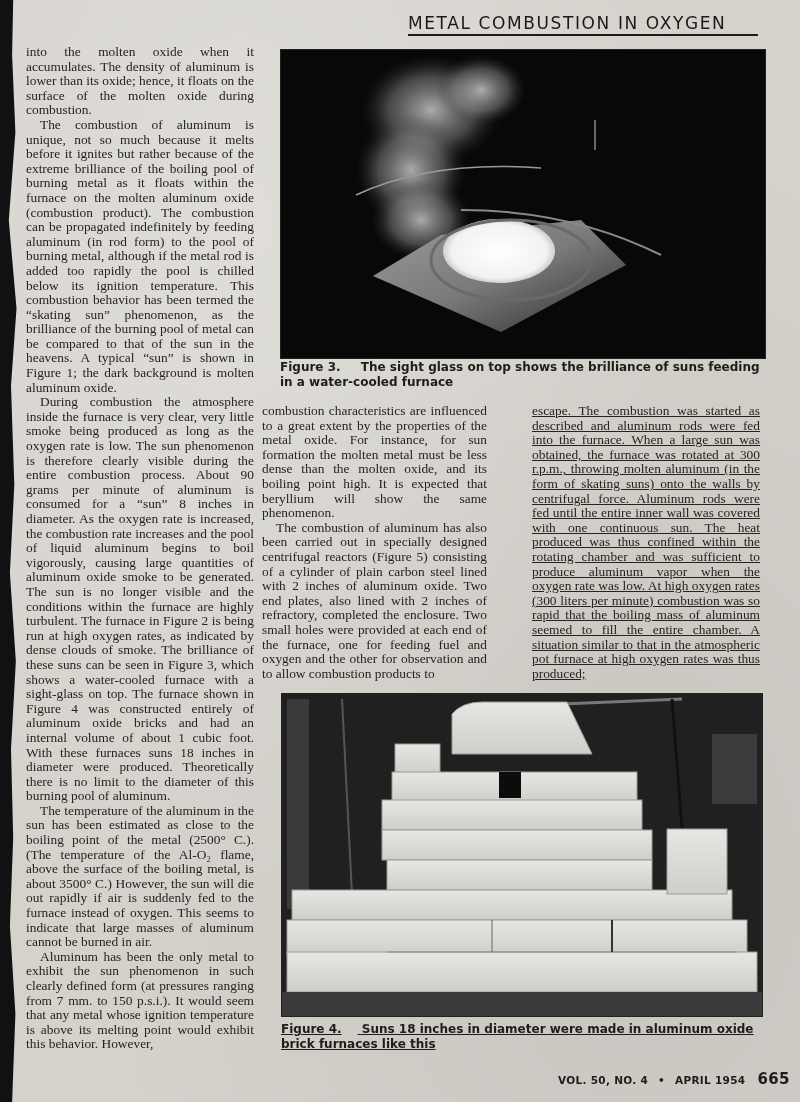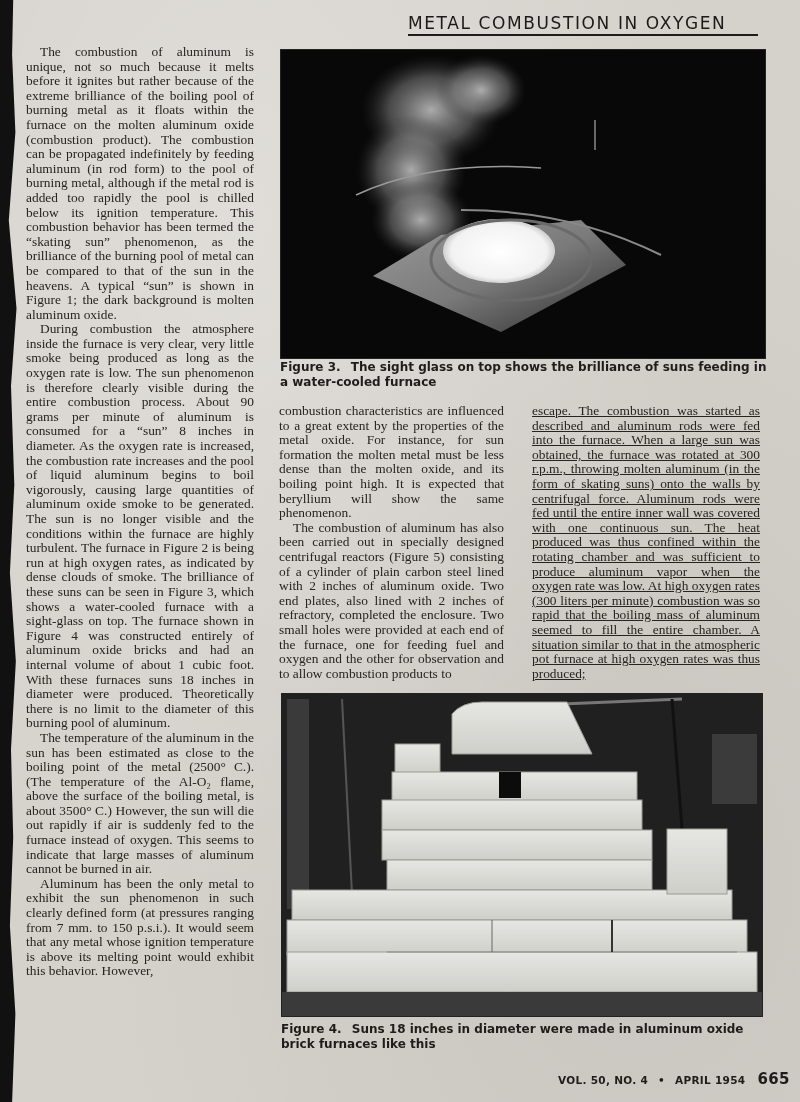--- a/index.html
+++ b/index.html
@@ -28,37 +28,37 @@
     font-weight: normal; font-size: 17px; letter-spacing: 1.6px;
     line-height: 18px; padding-bottom: 2px; color: #1c1a18;
   }
   .col {
     position: absolute; font-size: 13.4px; line-height: 14.6px;
     text-align: justify; hyphens: manual;
   }
   .col p { margin: 0; text-indent: 14px; }
   .col p.cont { text-indent: 0; }
   #col-left { left: 26px; top: 45px; width: 228px; }
-  #col-mid  { left: 279px; top: 404px; width: 225px; }
+  #col-mid  { left: 262px; top: 404px; width: 225px; }
   #col-right{ left: 532px; top: 404px; width: 228px; text-decoration: underline; }
 
   .figure {
     position: absolute; background: #0b0b0b; overflow: hidden;
     border: 1px solid #222;
   }
   #fig3 { left: 280px; top: 49px; width: 484px; height: 308px; background: #080808; }
   #fig4 { left: 281px; top: 693px; width: 480px; height: 322px; background: #1a1a1a; }
 
   .caption {
     position: absolute; font-family: "DejaVu Sans", "Liberation Sans", sans-serif;
     font-size: 12px; line-height: 15px; color: #1f1d1b; font-weight: 600;
   }
   #cap3 { left: 280px; top: 360px; width: 490px; }
-  #cap4 { left: 281px; top: 1022px; width: 490px; }
-  .caption .fig-label { margin-right: 6px; }
+  #cap4 { left: 281px; top: 1022px; width: 490px; text-decoration: underline; }
+  .caption .fig-label { margin-right: 16px; }
 
   .footer {
     position: absolute; left: 558px; top: 1070px;
     font-family: "DejaVu Sans", "Liberation Sans", sans-serif;
     font-weight: bold; font-size: 10.5px; letter-spacing: 0.3px; color: #1f1d1b;
   }
   .footer .page-num {
     font-family: "DejaVu Sans", sans-serif; font-weight: bold;
     font-size: 15px; margin-left: 8px;
   }
@@ -66,20 +66,21 @@
 </style>
 </head>
 <body>
 
 <div class="page-bg"></div>
 <div class="left-edge"></div>
 
 <div class="header">METAL COMBUSTION IN OXYGEN</div>
 
 <div class="col" id="col-left">
+  <p class="cont">into the molten oxide when it accumulates. The density of aluminum is lower than its oxide; hence, it floats on the surface of the molten oxide during combustion.</p>
   <p>The combustion of aluminum is unique, not so much because it melts before it ignites but rather because of the extreme brilliance of the boiling pool of burning metal as it floats within the furnace on the molten aluminum oxide (combustion product). The combustion can be propagated indefinitely by feeding aluminum (in rod form) to the pool of burning metal, although if the metal rod is added too rapidly the pool is chilled below its ignition temperature. This combustion behavior has been termed the “skating sun” phenomenon, as the brilliance of the burning pool of metal can be compared to that of the sun in the heavens. A typical “sun” is shown in Figure 1; the dark background is molten aluminum oxide.</p>
   <p>During combustion the atmosphere inside the furnace is very clear, very little smoke being produced as long as the oxygen rate is low. The sun phenomenon is therefore clearly visible during the entire combustion process. About 90 grams per minute of aluminum is consumed for a “sun” 8 inches in diameter. As the oxygen rate is increased, the combustion rate increases and the pool of liquid aluminum begins to boil vigorously, causing large quantities of aluminum oxide smoke to be generated. The sun is no longer visible and the conditions within the furnace are highly turbulent. The furnace in Figure 2 is being run at high oxygen rates, as indicated by dense clouds of smoke. The brilliance of these suns can be seen in Figure 3, which shows a water-cooled furnace with a sight-glass on top. The furnace shown in Figure 4 was constructed entirely of aluminum oxide bricks and had an internal volume of about 1 cubic foot. With these furnaces suns 18 inches in diameter were produced. Theoretically there is no limit to the diameter of this burning pool of aluminum.</p>
   <p>The temperature of the aluminum in the sun has been estimated as close to the boiling point of the metal (2500° C.). (The temperature of the Al-O₂ flame, above the surface of the boiling metal, is about 3500° C.) However, the sun will die out rapidly if air is suddenly fed to the furnace instead of oxygen. This seems to indicate that large masses of aluminum cannot be burned in air.</p>
   <p>Aluminum has been the only metal to exhibit the sun phenomenon in such clearly defined form (at pressures ranging from 7 mm. to 150 p.s.i.). It would seem that any metal whose ignition temperature is above its melting point would exhibit this behavior. However,</p>
 </div>
 
 <div class="figure" id="fig3">
   <svg width="484" height="308" viewBox="0 0 484 308">
     <defs>
       <radialGradient id="smoke" cx="50%" cy="50%" r="50%">

